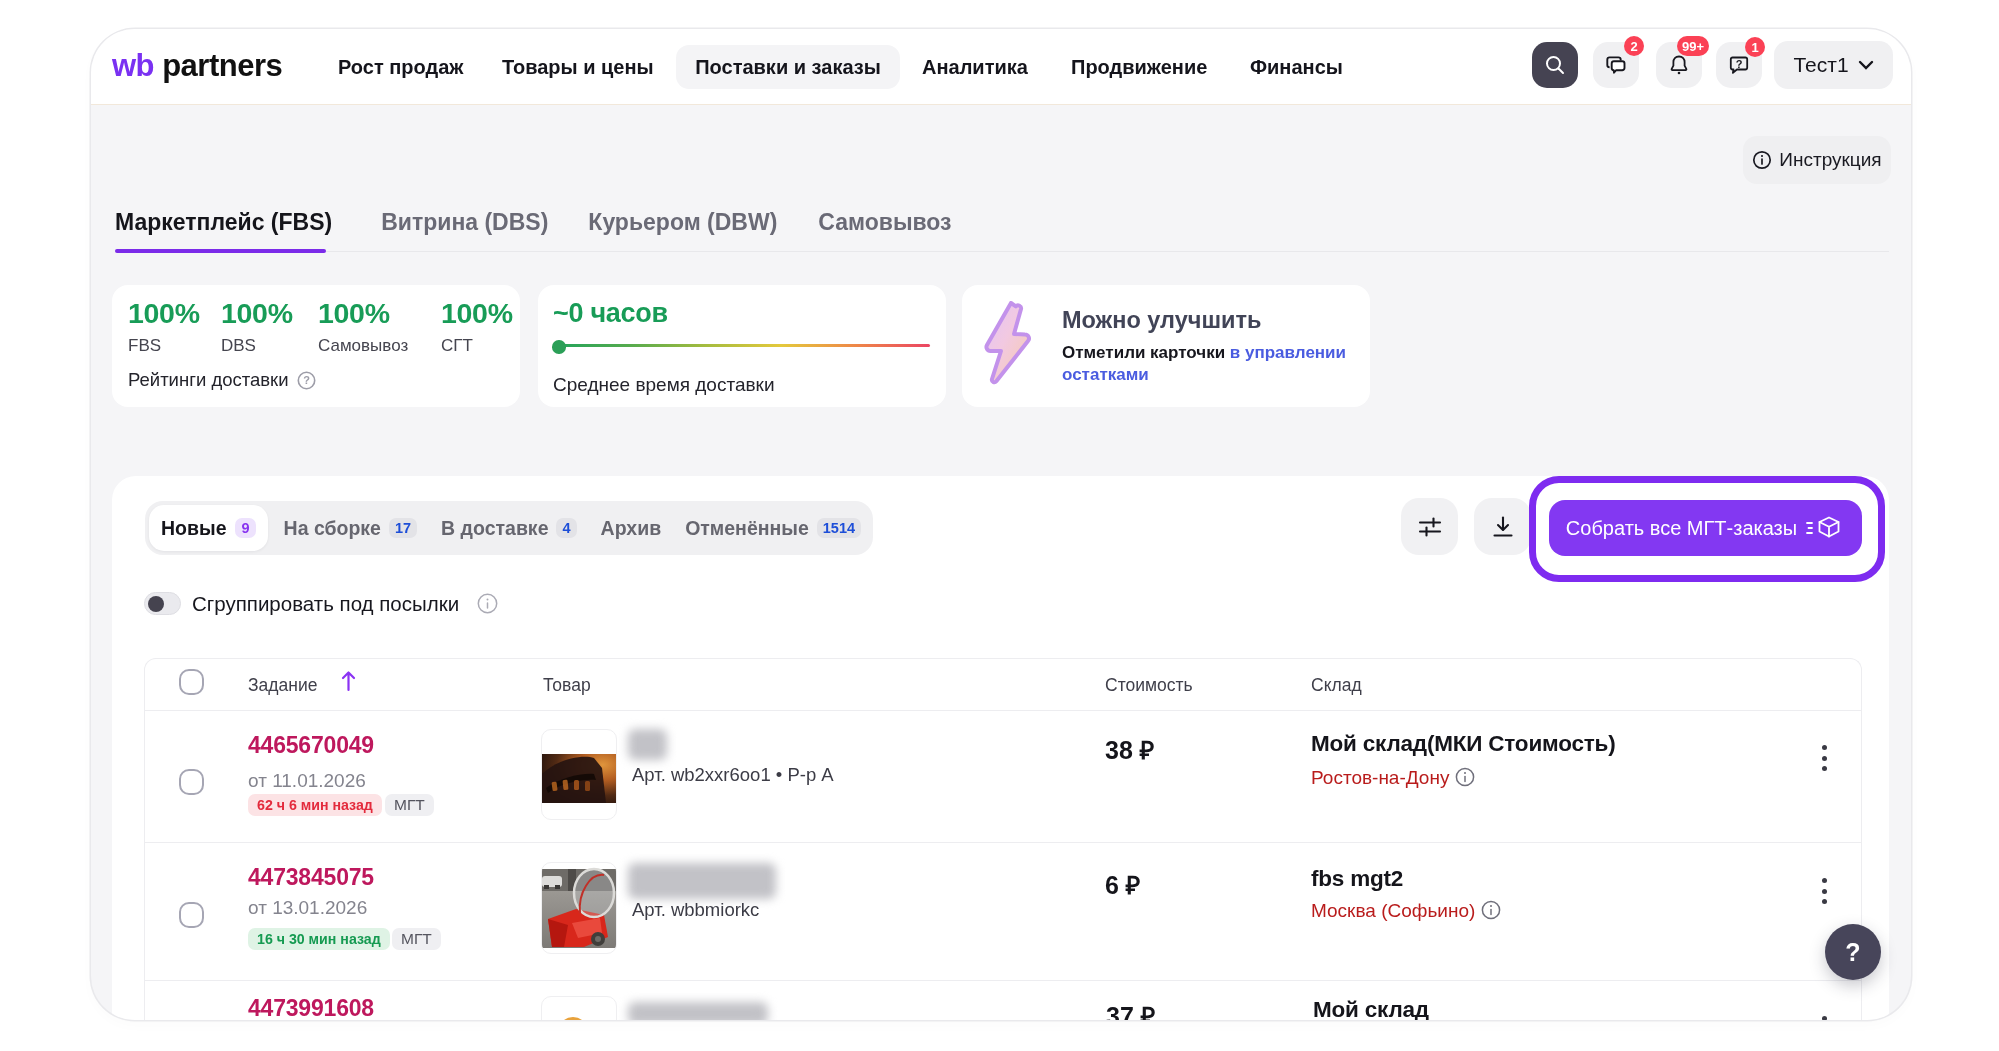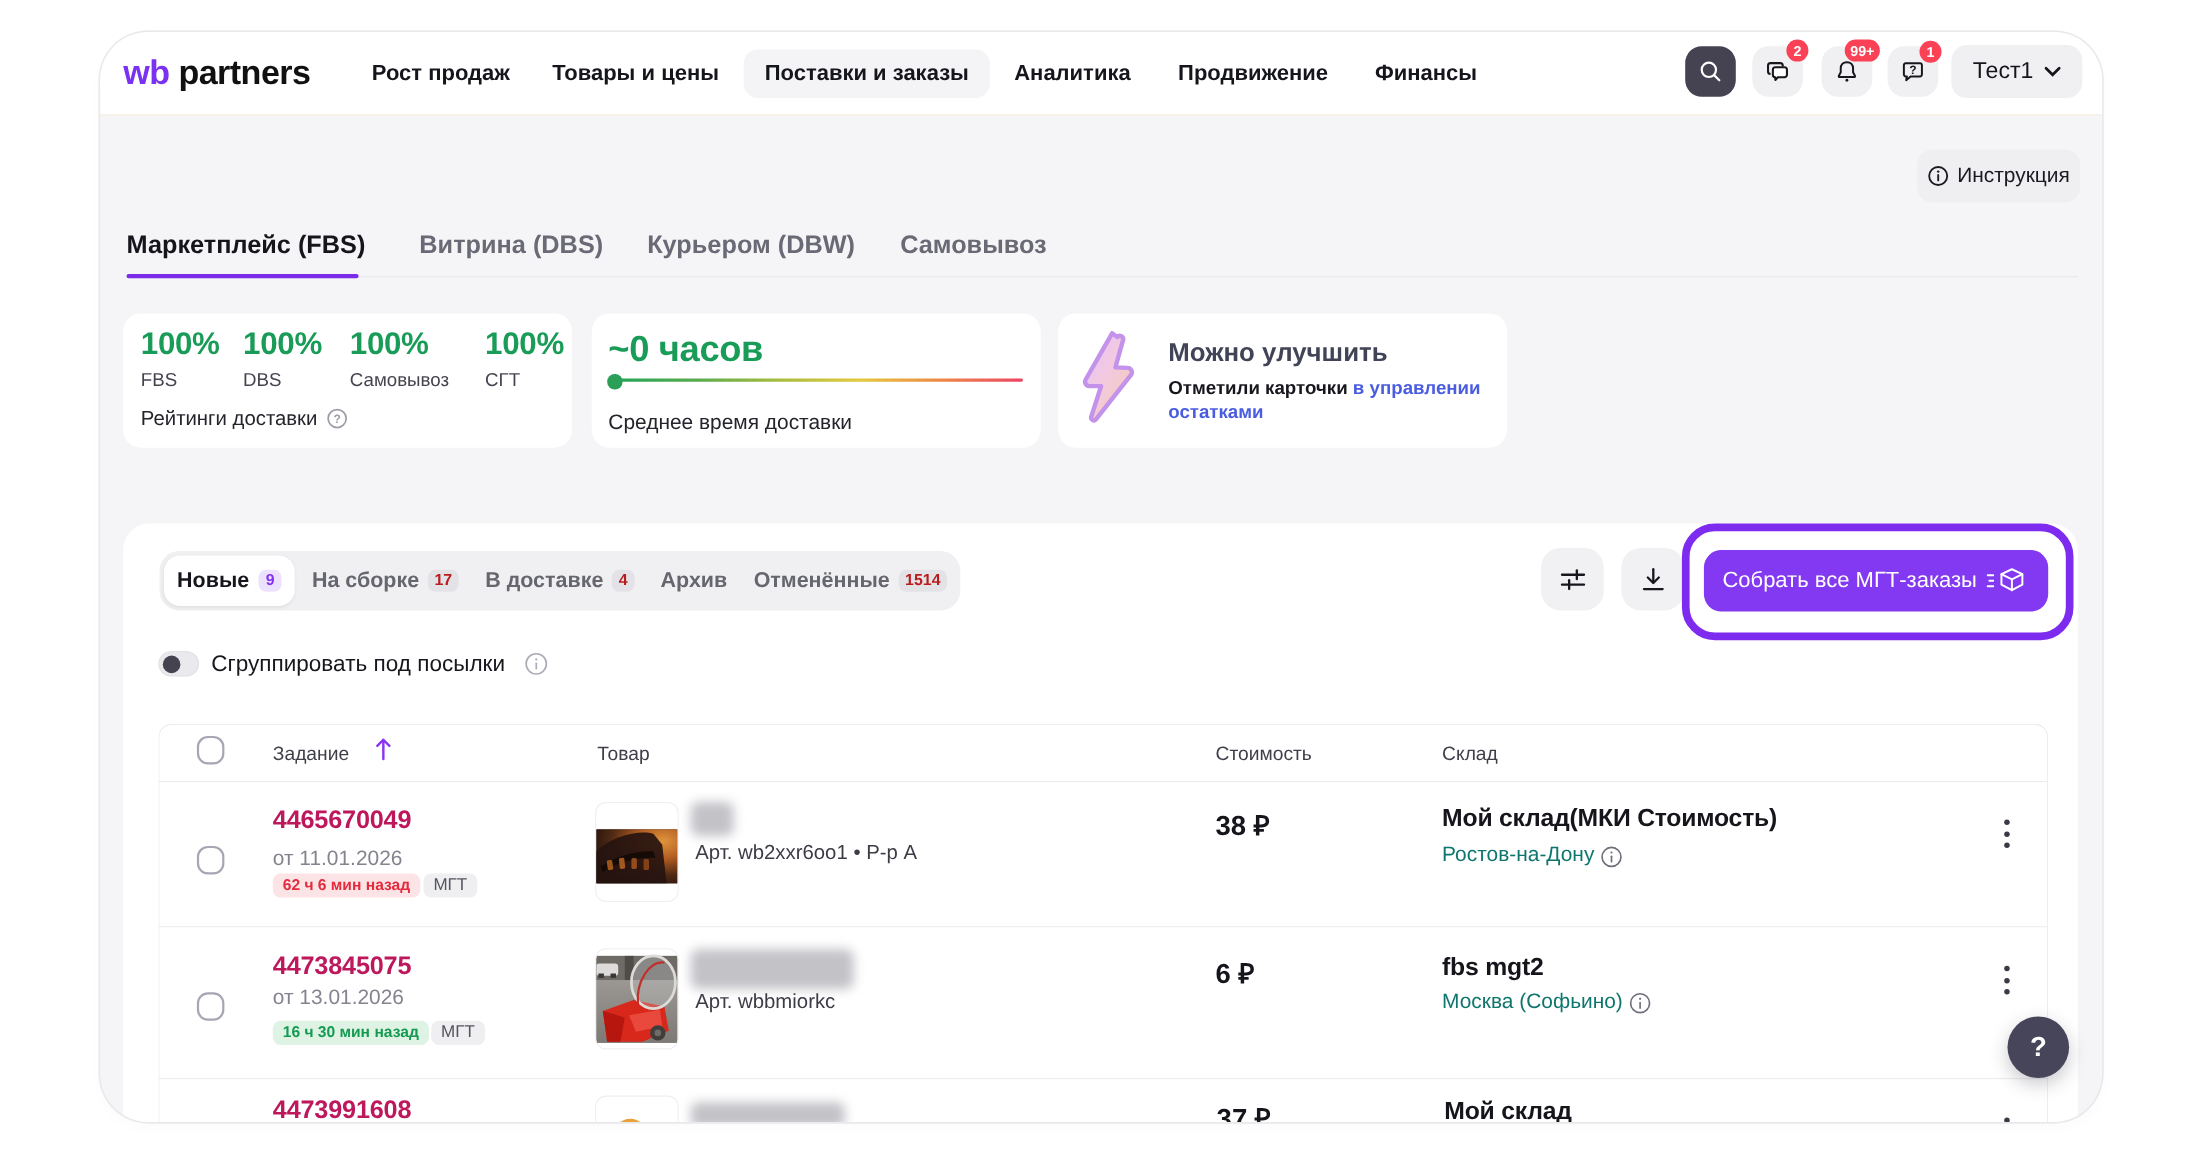--- a/index.html
+++ b/index.html
@@ -37,21 +37,21 @@
   .pct { font-size:28.5px; font-weight:800; color:#189C57; letter-spacing:-0.3px; }
   .plbl { font-size:17px; font-weight:400; color:#45454F; }
   .gr { position:absolute; }
 
   .bigcard { position:absolute; left:21px; top:447px; width:1777px; height:560px; background:#fff; border-radius:24px; }
 
   .pillbar { position:absolute; left:54px; top:472px; width:728px; height:54px; background:#F0F0F2; border-radius:18px;
     display:flex; align-items:center; font-size:19.5px; font-weight:700; color:#66666F; white-space:nowrap; }
   .pb-act { background:#fff; border-radius:15px; height:46px; margin-left:4px; display:flex; align-items:center; padding:0 12px; gap:9px;
     color:#15151B; box-shadow:0 1px 3px rgba(20,20,30,.06); white-space:nowrap; }
-  .cnt { font-size:14.5px; font-weight:700; border-radius:7px; padding:2px 6px; background:#E3E3E7; color:#b91c1c; }
+  .cnt { font-size:14.5px; font-weight:700; border-radius:7px; padding:2px 6px; background:#E3E3E7; color:#1d4ed8; }
   .cnt.p { background:#EDE2FD; color:#8833F0; }
   .pb-i { display:flex; align-items:center; gap:8px; padding:0 12px; white-space:nowrap; }
 
   .sqbtn { position:absolute; top:469px; width:57px; height:57px; border-radius:18px; background:#F1F1F3; display:flex; align-items:center; justify-content:center; }
   .anno { position:absolute; left:1438px; top:447px; width:356px; height:106px; border:7px solid #7E2BF0; border-radius:30px; }
   .pbtn { position:absolute; left:1458px; top:471px; width:313px; height:56px; border-radius:16px; background:#8338F2;
     display:flex; align-items:center; justify-content:center; gap:8px; color:#fff; font-size:20px; font-weight:500; }
 
   .toggle { position:absolute; left:53px; top:563px; width:37px; height:23px; border-radius:12px; background:#EAEAee; border:1px solid #DEDEE3; }
   .knob { position:absolute; left:3px; top:2.5px; width:16px; height:16px; border-radius:50%; background:#45434F; }
@@ -65,21 +65,21 @@
   .date { position:absolute; font-size:19px; color:#84848E; }
   .tag { position:absolute; height:22px; display:flex; align-items:center; border-radius:7px; font-size:14.2px; font-weight:700; padding:0 9px; }
   .tag.red { background:#FCE3E5; color:#E32B3D; }
   .tag.grn { background:#DFF3E5; color:#159A51; }
   .tag.gray { background:#EFEFF2; color:#55555F; font-weight:500; font-size:15.5px; }
   .thumb { position:absolute; width:76px; border-radius:10px; border:1px solid #EFEFF1; background:#fff; overflow:hidden; }
   .blob { position:absolute; background:#C2C2C7; border-radius:7px; filter:blur(5px); }
   .art { position:absolute; font-size:18.5px; color:#3C3C46; }
   .price { position:absolute; font-size:25px; font-weight:800; color:#15151B; }
   .wh { position:absolute; font-size:22.5px; font-weight:800; color:#15151B; letter-spacing:-0.2px; }
-  .city { position:absolute; font-size:19px; color:#0f766e; display:flex; align-items:flex-end; gap:6px; }
+  .city { position:absolute; font-size:19px; color:#b91c1c; display:flex; align-items:flex-start; gap:6px; }
   .kebab { position:absolute; left:1731px; width:6px; }
   .kebab i { display:block; width:5px; height:5px; border-radius:50%; background:#3A3A44; margin:0 0 5.5px 0; }
   .help { position:absolute; left:1734px; top:895px; width:56px; height:56px; border-radius:50%; background:#47455A;
     display:flex; align-items:center; justify-content:center; color:#fff; font-size:25px; font-weight:700; box-shadow:0 6px 16px rgba(40,40,60,.25); }
 </style>
 </head>
 <body>
 <div class="win">
 
   <div class="hdr"></div>
@@ -154,21 +154,21 @@
   <div class="gr plbl" style="left:130px; top:307px;">DBS</div>
   <div class="gr plbl" style="left:227px; top:307px;">Самовывоз</div>
   <div class="gr plbl" style="left:350px; top:307px;text-align:center;">СГТ</div>
   <div class="gr" style="left:37px; top:340px; font-size:18.5px; color:#24242C; display:flex; align-items:center; gap:8px;">Рейтинги доставки
     <svg width="19" height="19" viewBox="0 0 19 19" fill="none" stroke="#9D9DA8" stroke-width="1.6">
       <circle cx="9.5" cy="9.5" r="8.2"></circle>
       <text x="9.5" y="13.4" font-size="11" font-weight="bold" fill="#9D9DA8" stroke="none" text-anchor="middle" font-family="Liberation Sans">?</text>
     </svg>
   </div>
 
-  <div class="gr" style="left:462px; top:269px; font-size:33px; font-weight:800; color:#189C57; letter-spacing:-0.3px;">~0 часов</div>
+  <div class="gr" style="left:462px; top:269px; font-size:27px; font-weight:800; color:#189C57; letter-spacing:-0.3px;">~0 часов</div>
   <div class="gr" style="left:467px; top:315px; width:372px; height:3px; border-radius:2px; background:linear-gradient(90deg,#23A45B,#58AB4D,#A6BC3F,#E4C93C,#EE8748,#EB4563);"></div>
   <div class="gr" style="left:461px; top:311px; width:13.5px; height:13.5px; border-radius:50%; background:#2B9F57;"></div>
   <div class="gr" style="left:462px; top:345px; font-size:19px; font-weight:500; color:#24242C;">Среднее время доставки</div>
 
   <svg class="gr" style="left:886px; top:272px;" width="58" height="86" viewBox="0 0 58 86">
     <defs>
       <linearGradient id="boltg" x1="0" y1="0" x2="1" y2="1">
         <stop offset="0" stop-color="#E3C2F6"></stop>
           <stop offset="0.45" stop-color="#F2C7E0"></stop>
           <stop offset="1" stop-color="#F6C9A8"></stop>

